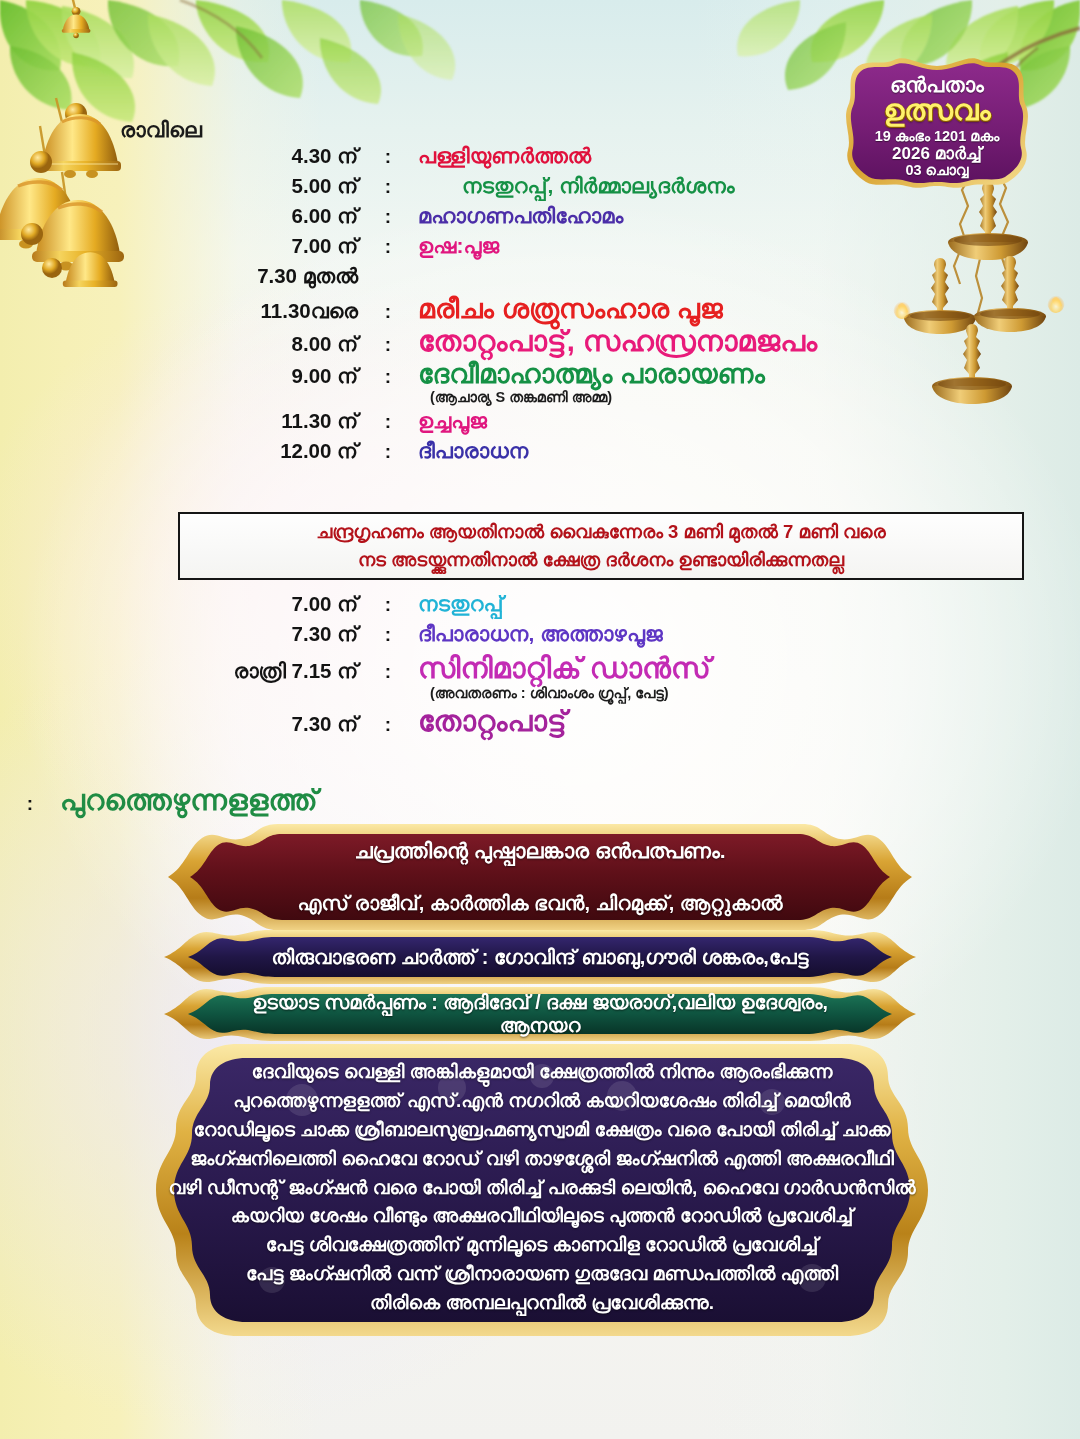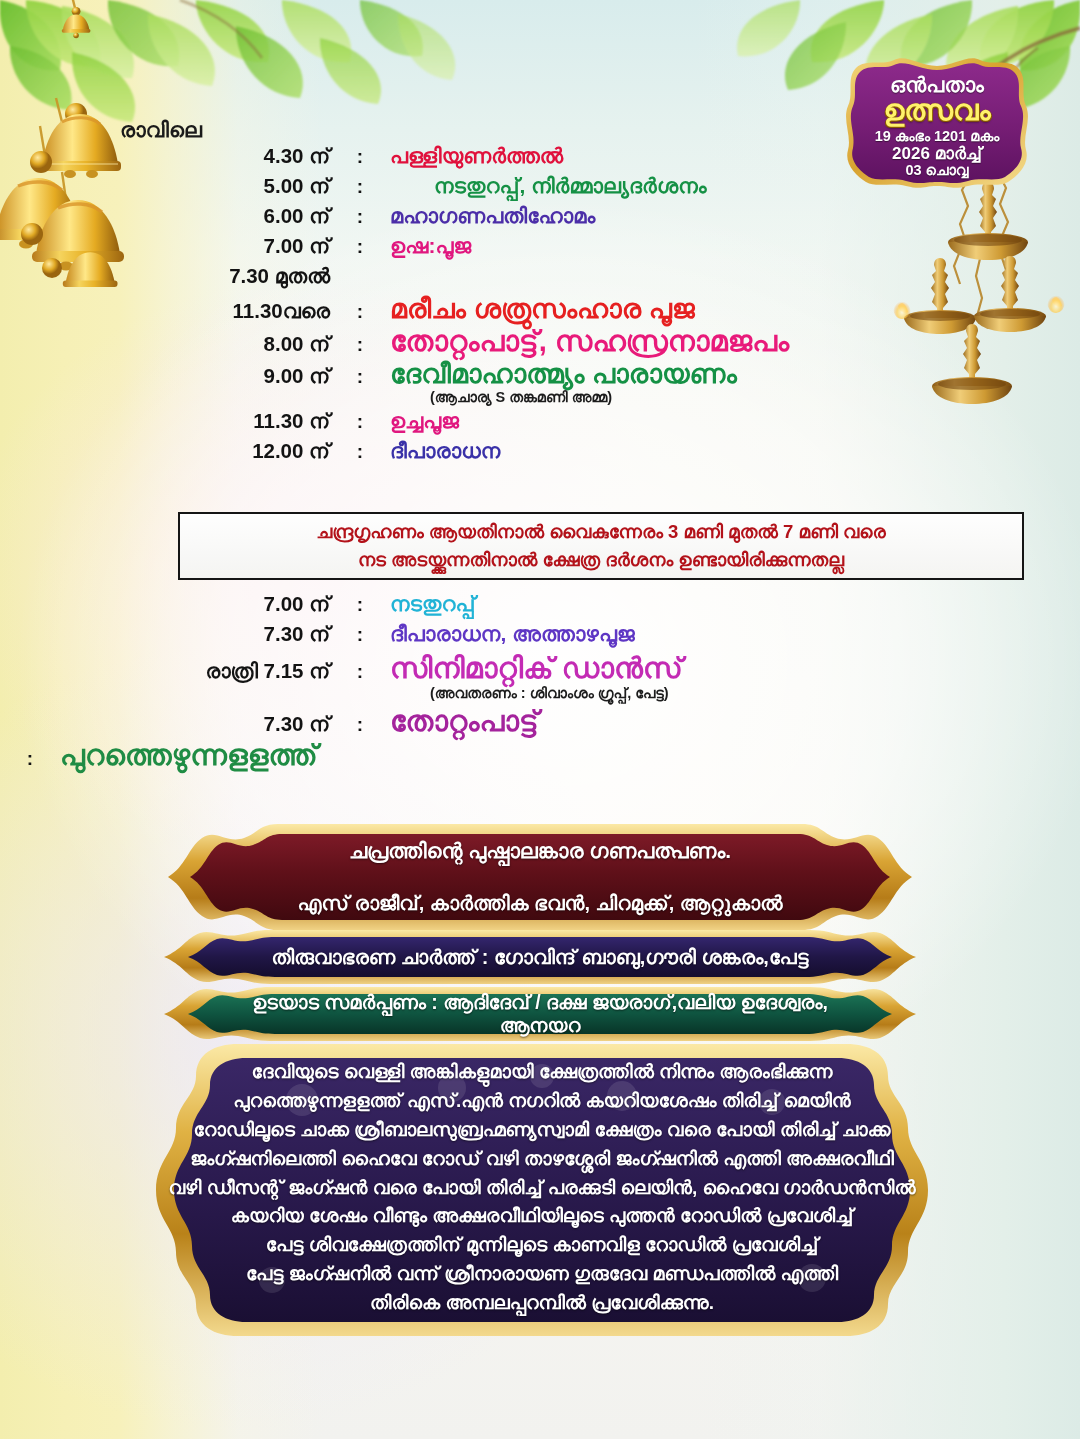--- a/index.html
+++ b/index.html
@@ -70,21 +70,21 @@
   .section-label{
     margin-left:120px; font-size:21px; font-weight:700; color:#1a1a1a;
     letter-spacing:.2px; margin-bottom:2px;
   }
   .row{
     display:flex; align-items:baseline; width:1080px;
     min-height:30px;
   }
   .row .time{
     width:330px; text-align:right; padding-right:0;
-    font-size:20.5px; font-weight:700; color:#131313; white-space:nowrap;
+    font-size:20.5px; font-weight:700; color:#131313; white-space:nowrap;margin-left:28px;
   }
   .row .colon{
     width:60px; text-align:center;
     font-size:19px; font-weight:700; color:#131313;
   }
   .row .event{
     flex:1; font-size:21px; font-weight:700; white-space:nowrap; letter-spacing:.1px;
   }
   .row.big .event{ font-size:27px; }
   .row.big .time{ font-size:20.5px; }
@@ -456,21 +456,21 @@
           <div class="event" style="color: rgb(195, 43, 180);">സിനിമാറ്റിക് ഡാൻസ്</div>
         </div>
         <div class="sub indent-2">(അവതരണം : ശിവാംശം ഗ്രൂപ്പ്, പേട്ട)</div>
         <div class="row xl">
           <div class="time">7.30 ന്</div>
           <div class="colon">:</div>
           <div class="event" style="color: rgb(164, 35, 156);">തോറ്റംപാട്ട്</div>
         </div>
         <div class="row xl">
           <div class="colon">:</div>
-          <div class="event" style="color: rgb(31, 140, 68);">പുറത്തെഴുന്നളളത്ത്</div>
+          <div class="event" style="color: rgb(31, 140, 68); margin-top: 45px;">പുറത്തെഴുന്നളളത്ത്</div>
         </div>
       </div>
   </div>
 
   <div class="ribbon" id="ribbon-1">
     <svg width="760" height="110" viewBox="0 0 760 110" style="position:absolute;inset:0;">
       <defs>
         <linearGradient id="r1f" x1="0" y1="0" x2="0" y2="1">
           <stop offset="0%" stop-color="#7d1a27"></stop>
             <stop offset="45%" stop-color="#5f1019"></stop>
@@ -486,21 +486,21 @@
       <path d="M8,55 C26,44 28,26 42,16 C56,6 66,22 84,16 C98,11 100,2 118,2
                L642,2 C660,2 662,11 676,16 C694,22 704,6 718,16 C732,26 734,44 752,55
                C734,66 732,84 718,94 C704,104 694,88 676,94 C662,99 660,108 642,108
                L118,108 C100,108 98,99 84,94 C66,88 56,104 42,94 C28,84 26,66 8,55 Z" fill="url(#redg)"></path>
       <path d="M30,55 C45,46 47,31 58,23 C70,15 78,28 93,23 C105,19 107,12 122,12
                L638,12 C653,12 655,19 667,23 C682,28 690,15 702,23 C713,31 715,46 730,55
                C715,64 713,79 702,87 C690,95 682,82 667,87 C655,91 653,98 638,98
                L122,98 C107,98 105,91 93,87 C78,82 70,95 58,87 C47,79 45,64 30,55 Z" fill="url(#r1f)"></path>
     </svg>
     <div class="rtxt">
-      <div class="l1">ചപ്രത്തിന്റെ പുഷ്പാലങ്കാര ഗണപത്പണം.</div>
+      <div class="l1">ചപ്രത്തിന്റെ പുഷ്പാലങ്കാര ഒൻപത്പണം.</div>
       <div class="l2">എസ് രാജീവ്, കാർത്തിക ഭവൻ, ചിറമുക്ക്, ആറ്റുകാൽ</div>
     </div>
   </div>
 
   <div class="ribbon" id="ribbon-2">
     <svg width="760" height="58" viewBox="0 0 760 58" style="position:absolute;inset:0;">
       <defs>
         <linearGradient id="r2f" x1="0" y1="0" x2="0" y2="1">
           <stop offset="0%" stop-color="#34266e"></stop>
             <stop offset="50%" stop-color="#201646"></stop>

